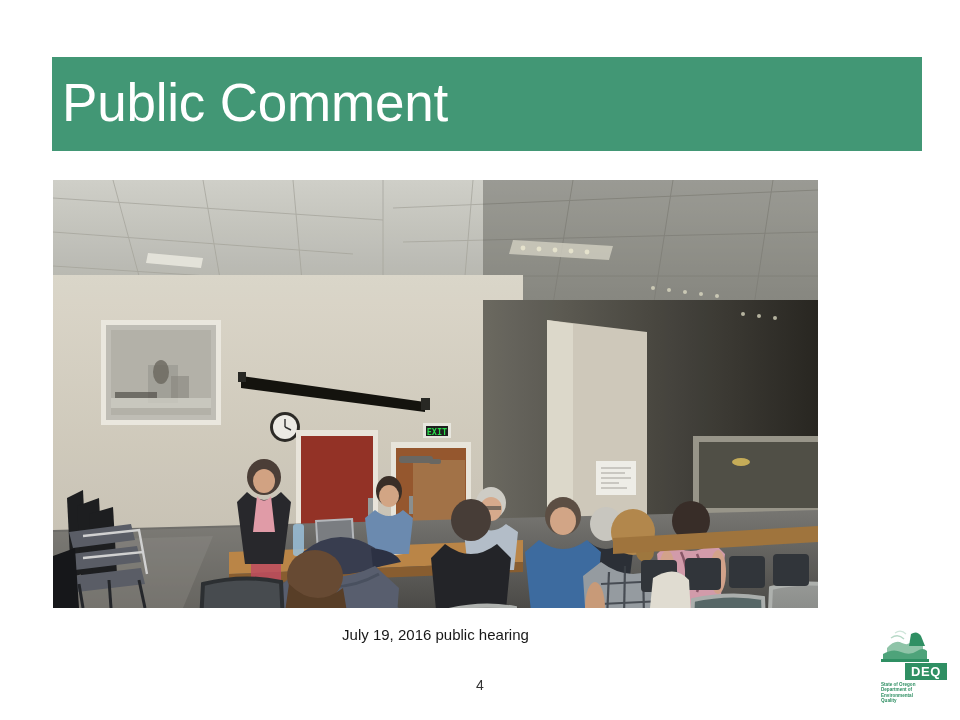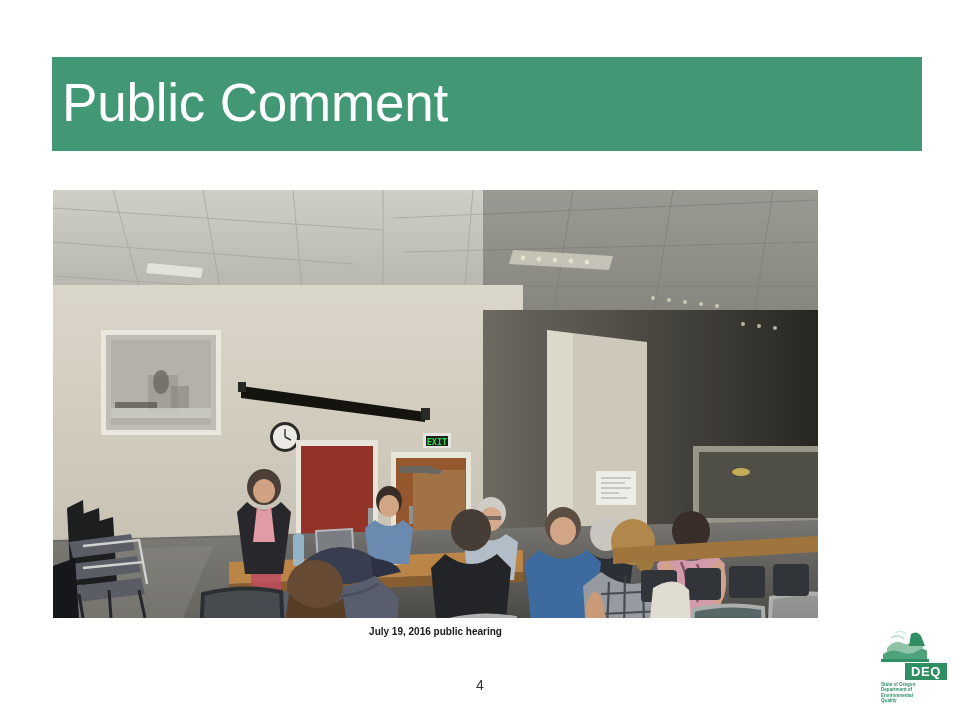--- a/index.html
+++ b/index.html
@@ -19,31 +19,30 @@
   }
   .title-text{
     position:absolute;left:10px;top:50%;transform:translateY(-52%);
     color:#ffffff;font-size:53px;line-height:1;
     font-family:"Liberation Sans", sans-serif;font-weight:400;
     letter-spacing:-0.2px;white-space:nowrap;
   }
 
   
   .photo{
-    position:absolute;left:53px;top:190px;width:765px;height:428px;
+    position:absolute;left:53px;top:180px;width:765px;height:428px;
     overflow:hidden;background:#8b5cf6;
   }
   .photo svg{display:block;width:100%;height:100%;}
 
   
   .caption{
     position:absolute;left:53px;top:626px;width:765px;
-    text-align:center;color:#181818;font-size:10px;
+    text-align:center;color:#181818;font-size:15px;
     font-family:"Liberation Sans", sans-serif;
-    font-weight:bold;
   }
 
   
   .page-number{
     position:absolute;left:0;top:677px;width:960px;text-align:center;
     color:#333;font-size:14px;font-family:"Liberation Sans", sans-serif;
   }
 
   
   .deq-logo{

